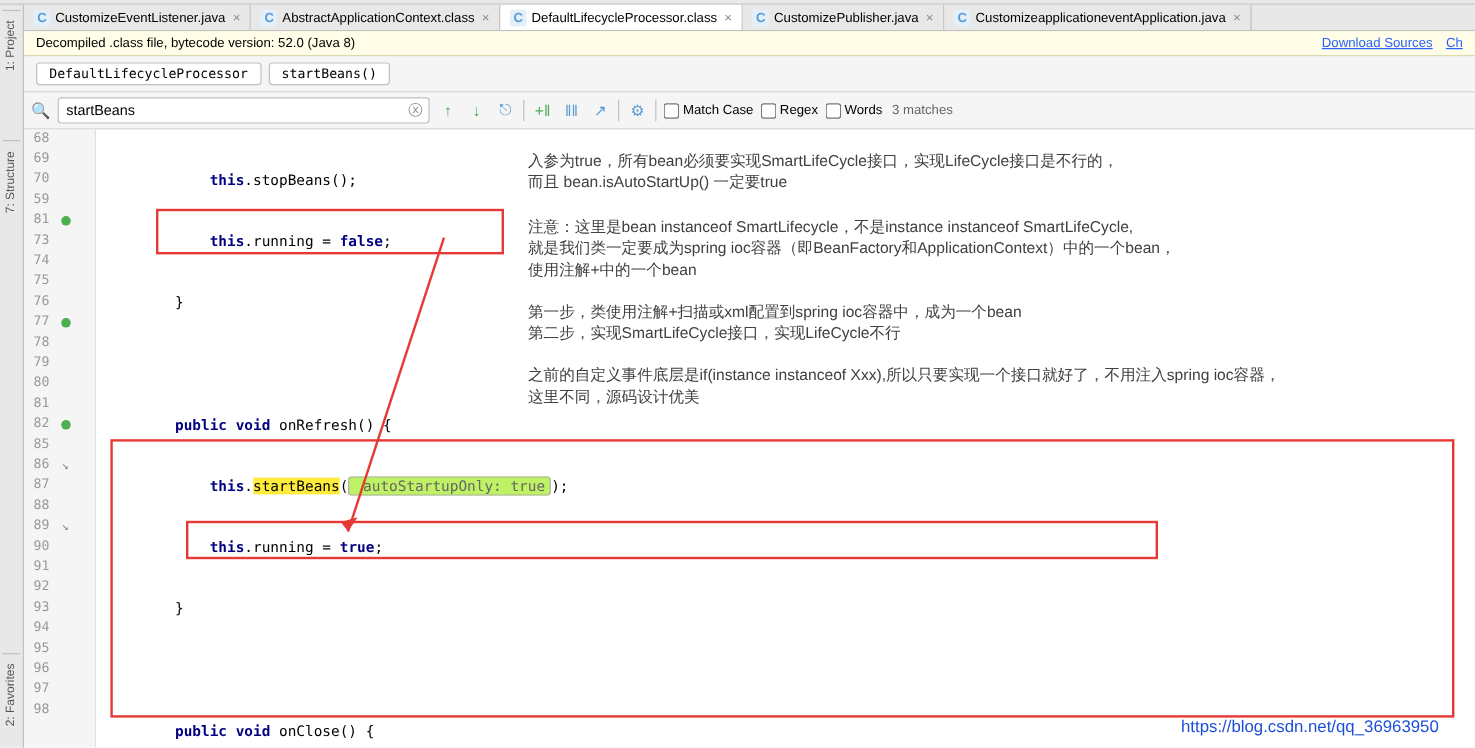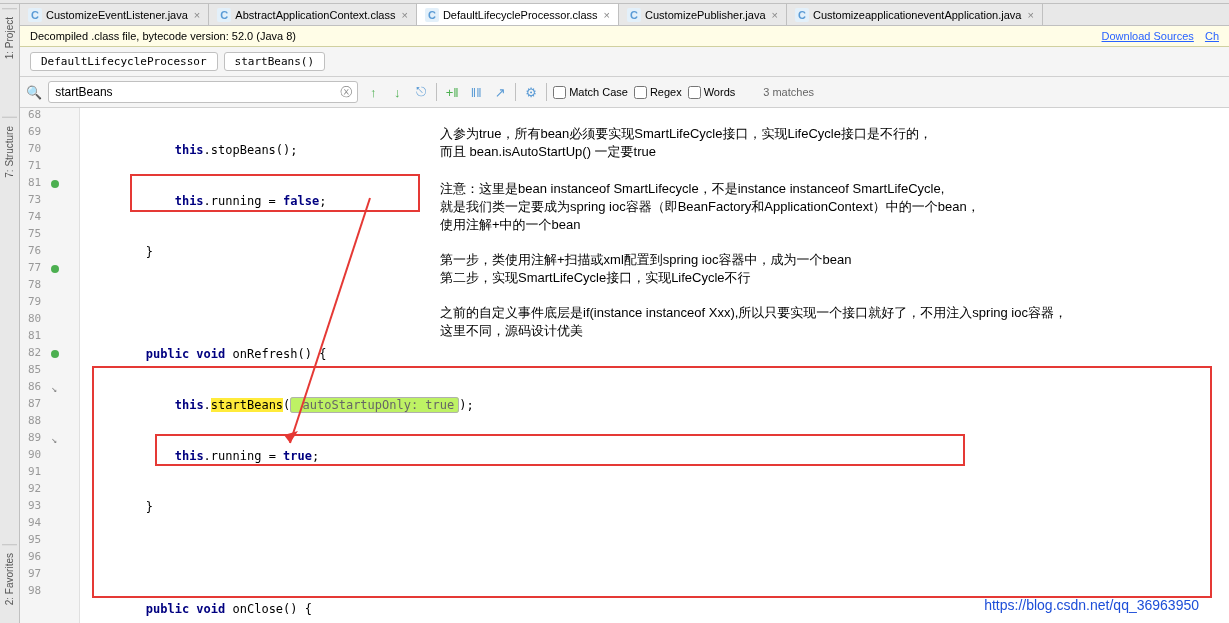--- a/index.html
+++ b/index.html
@@ -21,42 +21,42 @@
     .breadcrumb-item { background: #fff; border: 1px solid #c0c0c0; border-radius: 3px; padding: 2px 10px; font-family: "Consolas", monospace; font-size: 11px; }
     
     .search-bar { background: #f5f5f5; border-bottom: 1px solid #d0d0d0; display: flex; align-items: center; padding: 4px 6px; gap: 6px; margin-left: 20px; }
     .search-icon { color: #888; font-size: 13px; }
     .search-input-wrap { position: relative; flex: 0 0 310px; }
     .search-input { width: 100%; padding: 3px 24px 3px 6px; border: 1px solid #c0c0c0; border-radius: 3px; font-size: 12px; }
     .search-clear { position: absolute; right: 6px; top: 50%; transform: translateY(-50%); color: #888; cursor: pointer; }
     .search-btn { width: 18px; height: 18px; display: flex; align-items: center; justify-content: center; color: #5b9bd5; cursor: pointer; font-size: 13px; }
     .search-sep { width: 1px; height: 18px; background: #c0c0c0; }
     .search-check { display: flex; align-items: center; gap: 3px; font-size: 11px; }
-    .search-matches { color: #666; font-size: 11px; margin-left: 22px; }
+    .search-matches { color: #666; font-size: 11px; margin-left: 2px; }
     
     .left-rail { position: absolute; left: 0; top: 4px; bottom: 0; width: 20px; background: #e8e8e8; border-right: 1px solid #c0c0c0; display: flex; flex-direction: column; align-items: center; padding-top: 4px; }
     .rail-tab { writing-mode: vertical-lr; transform: rotate(180deg); padding: 8px 2px; font-size: 10px; color: #555; cursor: pointer; border-bottom: 1px solid #c0c0c0; }
     .rail-tab.top { margin-top: 50px; }
     
     .editor { display: flex; background: #fff; margin-left: 20px; height: calc(623px - 4px - 22px - 24px - 28px - 30px); position: relative; overflow: hidden; }
     .gutter { width: 60px; background: #f5f5f5; border-right: 1px solid #e0e0e0; font-family: Consolas, monospace; font-size: 11px; color: #999; text-align: right; padding-right: 16px; display: flex; }
     .line-nums { width: 38px; }
     .line-nums div { height: 17px; padding-right: 6px; }
     .markers { width: 22px; }
     .markers div { height: 17px; position: relative; }
     .marker-green { position: absolute; left: 4px; top: 4px; width: 8px; height: 8px; background: #4caf50; border-radius: 50%; }
     .marker-arrow { position: absolute; left: 4px; top: 3px; font-size: 10px; color: #888; }
     
     .code { font-family: Consolas, monospace; font-size: 12px; line-height: 17px; padding-left: 8px; white-space: pre; position: relative; flex: 1; }
     .code-line { height: 17px; position: relative; }
     .kw { color: #000080; font-weight: bold; }
     .hl-yellow { background: #ffeb3b; }
     .param { background: #bef264; border: 1px solid #b0b0b0; border-radius: 3px; padding: 0 4px; color: #666; }
     
-    .red-annotation { position: absolute; color: #000000; font-family: "SimSun", "Microsoft YaHei", sans-serif; font-size: 13px; }
+    .red-annotation { position: absolute; color: #404040; font-family: "SimSun", "Microsoft YaHei", sans-serif; font-size: 13px; }
     .red-box { position: absolute; border: 2px solid #e53935; pointer-events: none; }
     .red-arrow { position: absolute; pointer-events: none; }
     
     .watermark { position: absolute; right: 30px; bottom: 10px; color: #1d4ed8; font-size: 14px; }
   </style>
 </head>
 <body>
 
 <div class="top-nav"></div>
 
@@ -137,21 +137,21 @@
     </label>
   <span class="search-matches">3 matches</span>
 </div>
 
 <div class="editor">
   <div class="gutter">
     <div class="line-nums" id="line-nums">
         <div>68</div>
         <div>69</div>
         <div>70</div>
-        <div>71</div>
+        <div>59</div>
         <div>81</div>
         <div>73</div>
         <div>74</div>
         <div>75</div>
         <div>76</div>
         <div>77</div>
         <div>78</div>
         <div>79</div>
         <div>80</div>
         <div>81</div>

